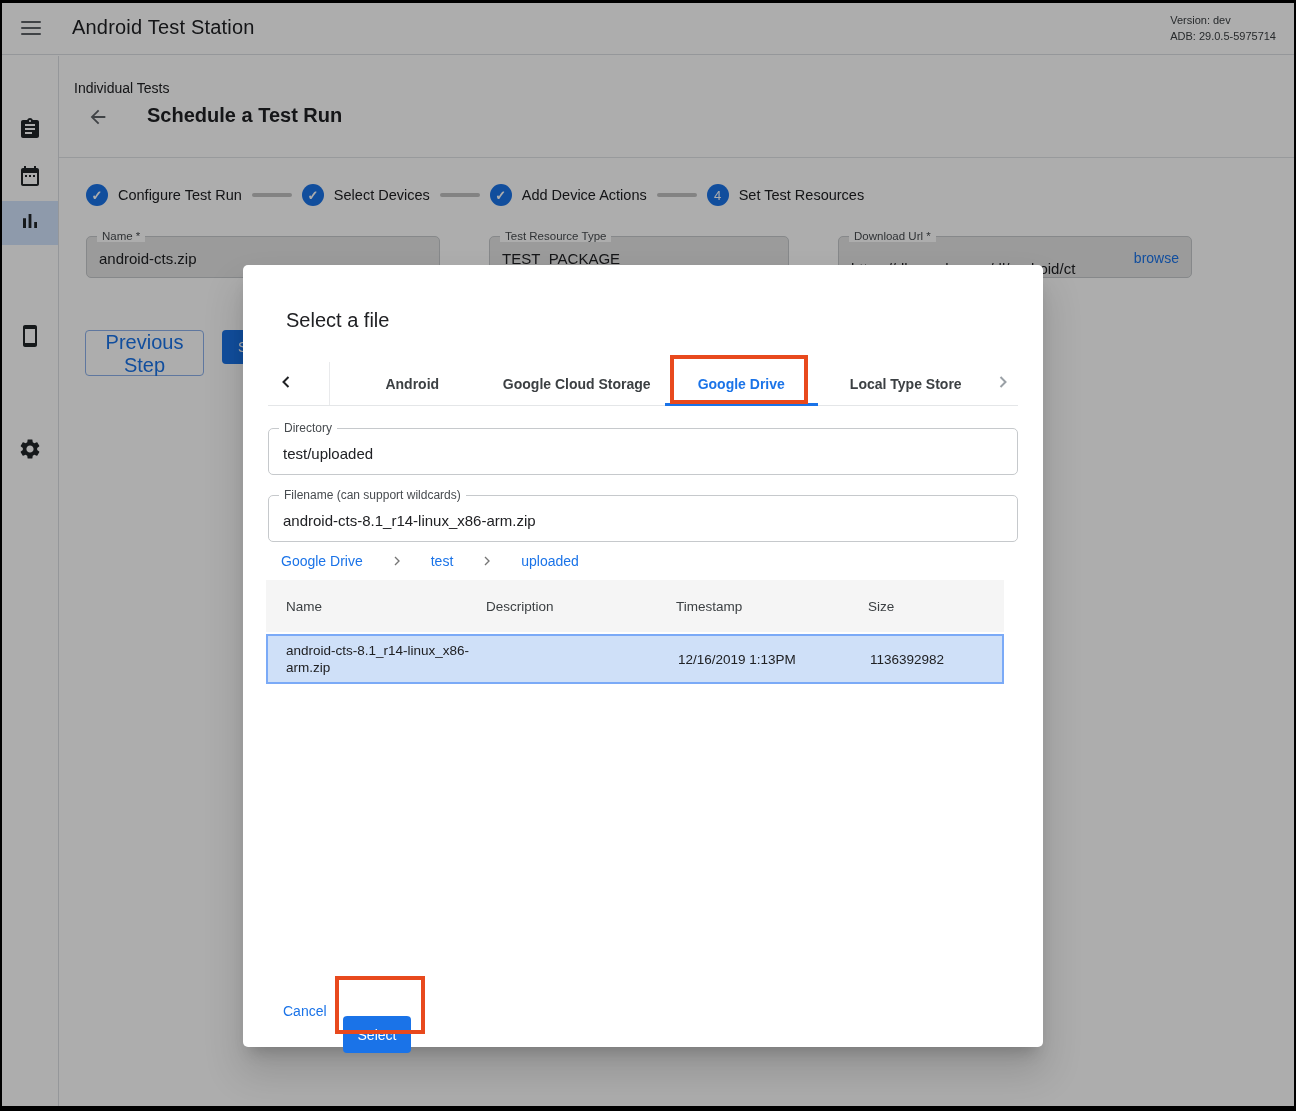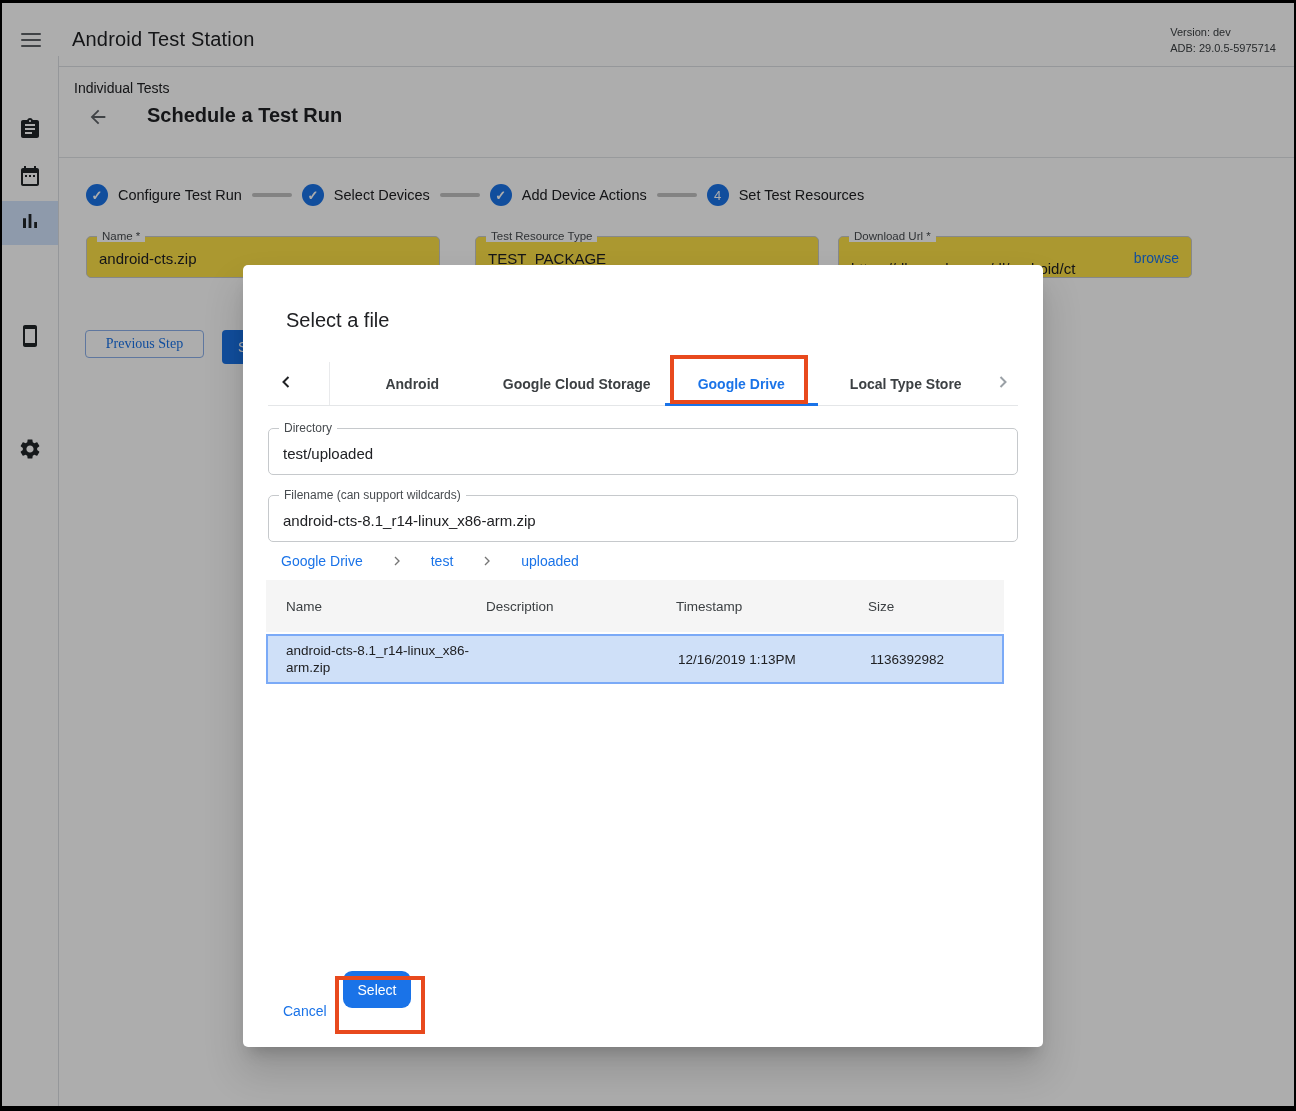--- a/index.html
+++ b/index.html
@@ -3,21 +3,21 @@
 <meta charset="utf-8">
 <style>
   * { margin:0; padding:0; box-sizing:border-box; }
   body {
     width:1296px; height:1111px; background:#000; position:relative;
     font-family:"Liberation Sans", sans-serif; color:#202124; overflow:hidden;
   }
   .screen { position:absolute; left:2px; top:3px; right:2px; bottom:5px; background:#fff; overflow:hidden; }
 
   
-  .topbar { position:absolute; left:0; top:0; right:0; height:52px; background:#fff; border-bottom:1px solid #dcdfe3; z-index:1;margin-top:12px; }
+  .topbar { position:absolute; left:0; top:0; right:0; height:52px; background:#fff; border-bottom:1px solid #dcdfe3; z-index:1; }
   .hamburger { position:absolute; left:19px; top:18px; width:20px; height:14px; cursor:pointer; }
   .hamburger span { display:block; height:2px; background:#5f6368; margin-bottom:4px; border-radius:1px; }
   .topbar-title { position:absolute; left:70px; top:13px; font-size:20px; letter-spacing:.2px; color:#202124; }
   .version-block { position:absolute; right:18px; top:9px; font-size:11px; line-height:16px; color:#3c4043; }
 
   
   .sidebar { position:absolute; left:0; top:53px; bottom:0; width:57px; background:#fff; border-right:1px solid #dcdfe3; z-index:1; }
   .side-item { position:absolute; left:0; width:56px; height:44px; display:flex; align-items:center; justify-content:center; color:#212529; cursor:pointer; }
   .side-item svg { width:24px; height:24px; fill:currentColor; }
   .side-item.selected { background:#d2e3fc; }
@@ -30,28 +30,28 @@
   .page-title { position:absolute; left:88px; top:48px; font-size:20px; color:#202124; }
   .head-divider { position:absolute; left:0; right:0; top:101px; height:1px; background:#e1e3e6; }
 
   .stepper { position:absolute; left:27px; top:127px; height:24px; display:flex; align-items:center; }
   .step { display:flex; align-items:center; }
   .step-circle { width:22px; height:22px; border-radius:50%; background:#1a73e8; color:#fff; display:flex; align-items:center; justify-content:center; font-size:13px; flex:none; }
   .step-circle .chk { font-size:13px; font-weight:bold; }
   .step-label { margin-left:10px; font-size:14.5px; color:#202124; white-space:nowrap; }
   .step-line { width:40px; height:4px; background:#c2c2c2; border-radius:2px; margin:0 10px; }
 
-  .ofield { position:absolute; height:42px; border:1px solid #c6c9cc; border-radius:5px; background:#fde047; }
+  .ofield { position:absolute; height:42px; border:1px solid #c6c9cc; border-radius:5px; background:#e5e5e5; }
   .ofield .flabel { position:absolute; top:-7px; left:10px; background:#fff; padding:0 5px; font-size:11.5px; color:#474b4f; white-space:nowrap; }
   .ofield .fvalue { border:none; outline:none; background:transparent; font-family:inherit; font-size:15px; color:#202124; padding:13px 12px 0 12px; width:100%; white-space:nowrap; overflow:hidden; }
   .ofield.with-action { display:flex; align-items:flex-end; }
   .ofield.with-action .fvalue { flex:1; min-width:0; padding-right:4px; }
   .browse-link { font-size:14px; color:#1a73e8; padding:0 12px 11px 0; cursor:pointer; }
 
-  .btn-outline { position:absolute; left:26px; top:274px; width:119px; height:28px; border:1px solid #8cb0ea; border-radius:4px; background:#fff; color:#1a73e8; font-size:14px; font-family:Liberation Serif, serif; cursor:pointer; }
+  .btn-outline { position:absolute; left:26px; top:274px; width:119px; height:46px; border:1px solid #8cb0ea; border-radius:4px; background:#fff; color:#1a73e8; font-size:20px; font-family:Liberation Sans, sans-serif; cursor:pointer; }
   .btn-blue-partial { position:absolute; left:163px; top:274px; width:150px; height:34px; border:none; border-radius:4px; background:#1a73e8; color:#fff; font-size:14px; font-family:inherit; text-align:left; padding-left:16px; cursor:pointer; }
 
   
   .overlay { position:absolute; inset:0; background:rgba(0,0,0,0.32); z-index:5; }
   .dialog { position:absolute; left:241px; top:262px; width:800px; height:782px; background:#fff; border-radius:5px;
             box-shadow:0 11px 15px -7px rgba(0,0,0,.2), 0 24px 38px 3px rgba(0,0,0,.14); z-index:6; }
   .dlg-title { position:absolute; left:43px; top:44px; font-size:20px; color:#202124; }
 
   .tabbar { position:absolute; left:25px; top:97px; width:750px; height:44px; display:flex; align-items:stretch; border-bottom:1px solid #e4e6e8; }
   .tab-pager { width:62px; display:flex; align-items:center; justify-content:flex-start; padding-left:8px; border-right:1px solid #e9eaec; cursor:pointer; color:#202124; }
@@ -71,21 +71,21 @@
   .crumb-sep { color:#757575; display:flex; }
   .crumb-sep svg { width:16px; height:16px; stroke:currentColor; stroke-width:2; fill:none; }
 
   .ftable { position:absolute; left:23px; top:315px; width:738px; }
   .thead { display:grid; grid-template-columns:220px 190px 192px 1fr; background:#f5f5f5; height:52px; align-items:center; font-size:13.5px; color:#3c4043; }
   .thead .th:first-child { padding-left:20px; }
   .trow { display:grid; grid-template-columns:220px 190px 192px 1fr; margin-top:2px; background:#cfe0f8; border:2px solid #7baaf7; min-height:50px; align-items:center; font-size:13.5px; color:#202124; cursor:pointer; }
   .trow .td-name { padding:6px 4px 6px 18px; line-height:17px; word-break:break-word; }
 
   .dlg-cancel { position:absolute; left:40px; top:738px; font-size:14px; color:#1a73e8; cursor:pointer; background:none; border:none; font-family:Liberation Sans, sans-serif; }
-  .dlg-select { position:absolute; left:100px; top:706px; width:68px; height:37px; background:#1a73e8; color:#fff; border:none; border-radius:9px; font-size:14px; font-family:inherit; cursor:pointer; }
+  .dlg-select { position:absolute; left:100px; top:751px; width:68px; height:37px; background:#1a73e8; color:#fff; border:none; border-radius:4px; font-size:14px; font-family:inherit; cursor:pointer; }
 
   
   .annotation { position:absolute; border:4px solid #e8491d; background:transparent; z-index:10; pointer-events:none; }
   .ann-tab { left:668px; top:352px; width:138px; height:49px; }
   .ann-select { left:333px; top:973px; width:90px; height:58px; }
 </style>
 </head>
 <body>
 
 <div class="screen">
@@ -164,21 +164,21 @@
       <div class="step">
         <div class="step-circle">4</div>
         <div class="step-label">Set Test Resources</div>
       </div>
     </div>
 
     <div class="ofield" style="left:27px; top:180px; width:354px;">
       <span class="flabel">Name *</span>
       <input class="fvalue" value="android-cts.zip" style="">
     </div>
-    <div class="ofield" style="left:416px; top:180px; width:344px;">
+    <div class="ofield" style="left:430px; top:180px; width:300px;">
       <span class="flabel">Test Resource Type</span>
       <input class="fvalue" value="TEST_PACKAGE" style="">
     </div>
     <div class="ofield with-action" style="left:779px; top:180px; width:354px;">
       <span class="flabel">Download Url *</span>
       <input class="fvalue" value="https://dl.google.com/dl/android/ct" style="">
       <span class="browse-link">browse</span>
     </div>
 
     <button class="btn-outline">Previous Step</button>

